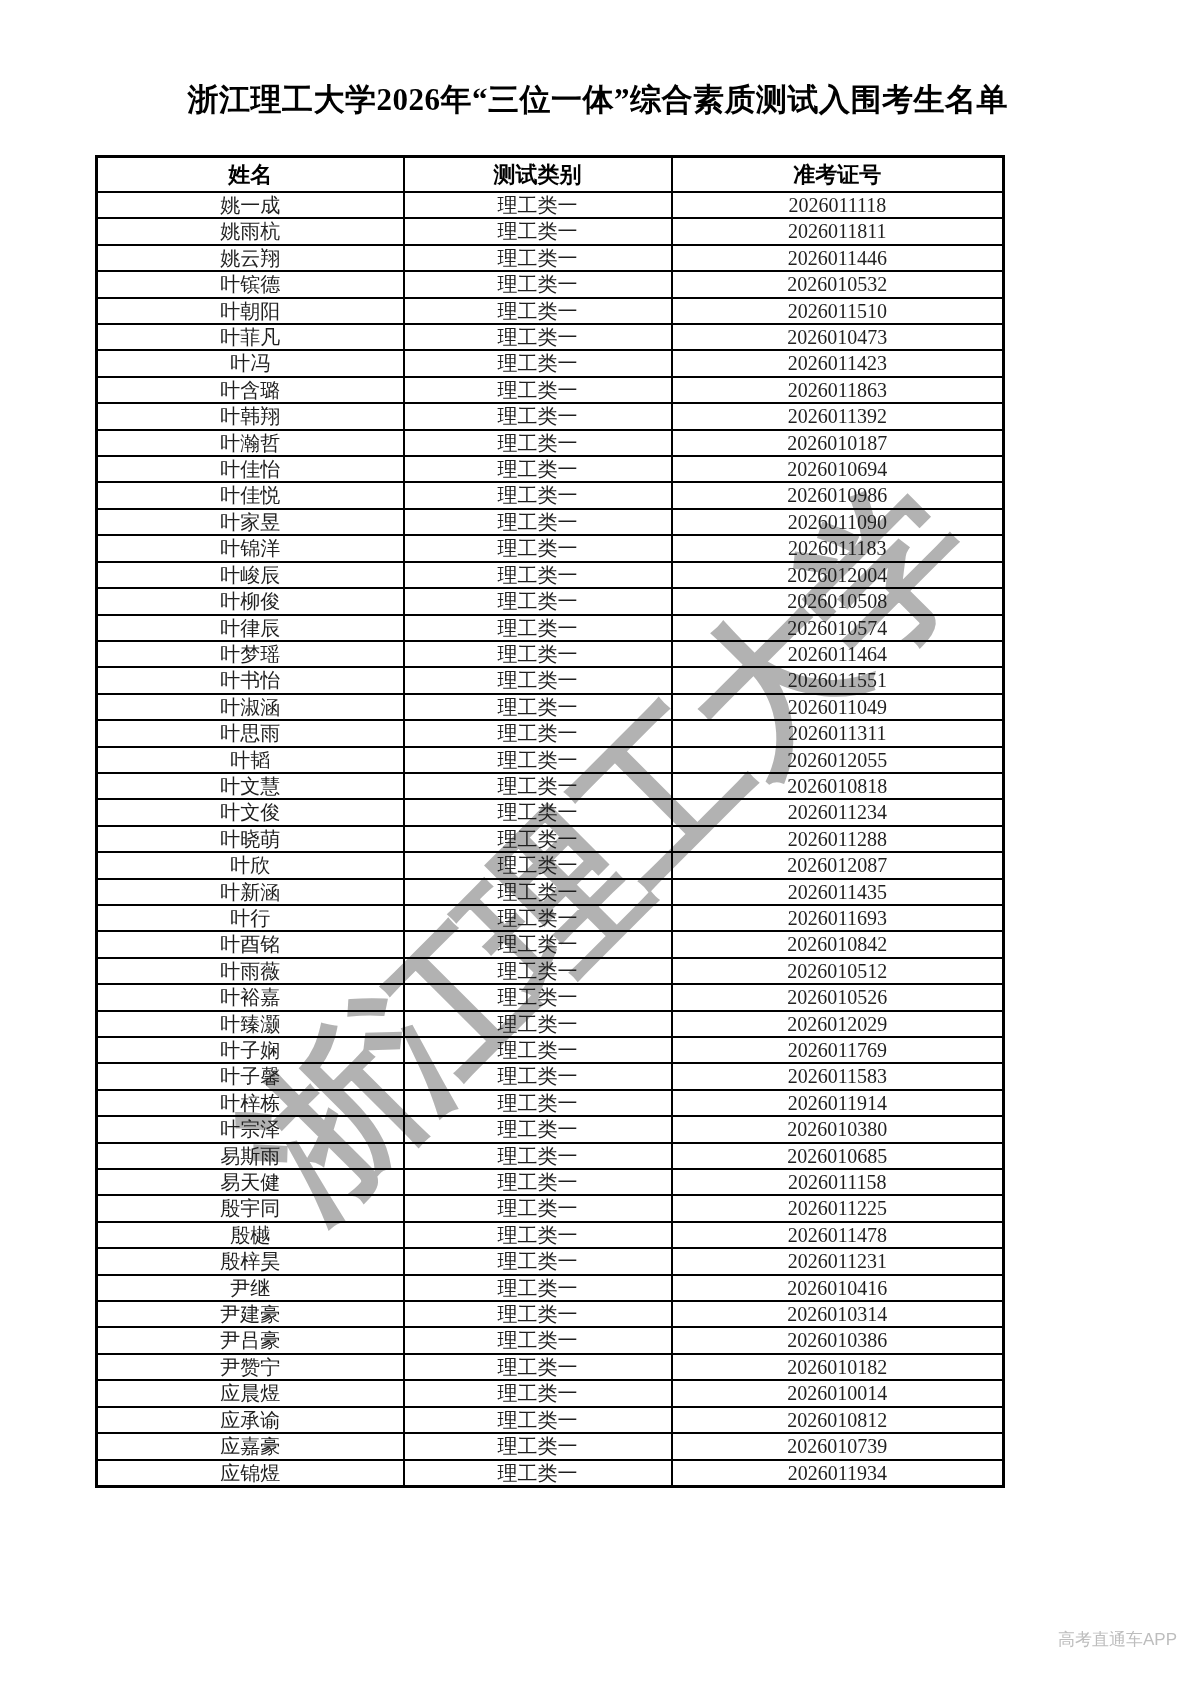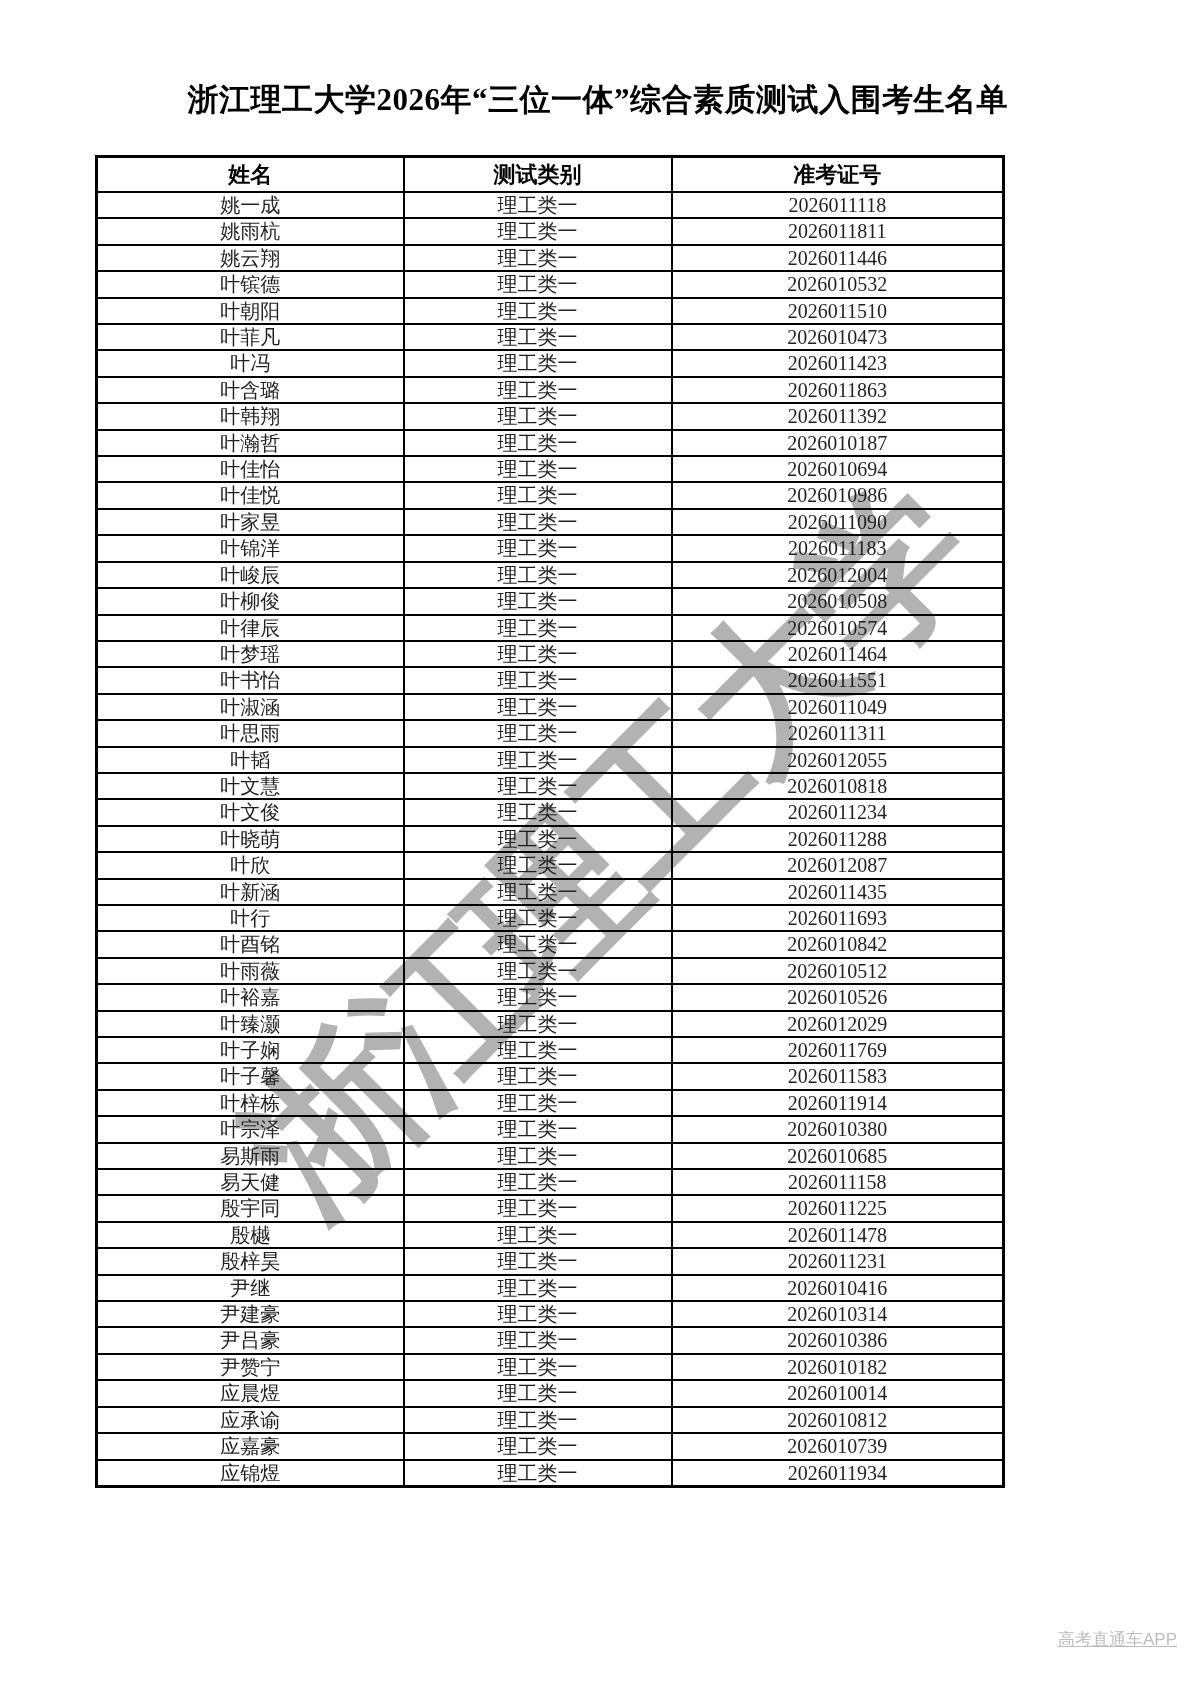--- a/index.html
+++ b/index.html
@@ -83,21 +83,20 @@
     color: var(--cell-color, #1f1f1f);
   }
   .footer-note {
     position: absolute;
     top: 1628px;
     right: 14px;
     font-family: "Liberation Sans", "DejaVu Sans", sans-serif;
     font-size: 17px;
     color: var(--footer-color, #bdbdbd);
     z-index: 2;
-    text-decoration: underline;
   }
 </style>
 </head>
 <body>
 
 <div class="page">
 
   <div class="watermark">浙江理工大学</div>
 
   <h1 class="page-title">浙江理工大学2026年“三位一体”综合素质测试入围考生名单</h1>

